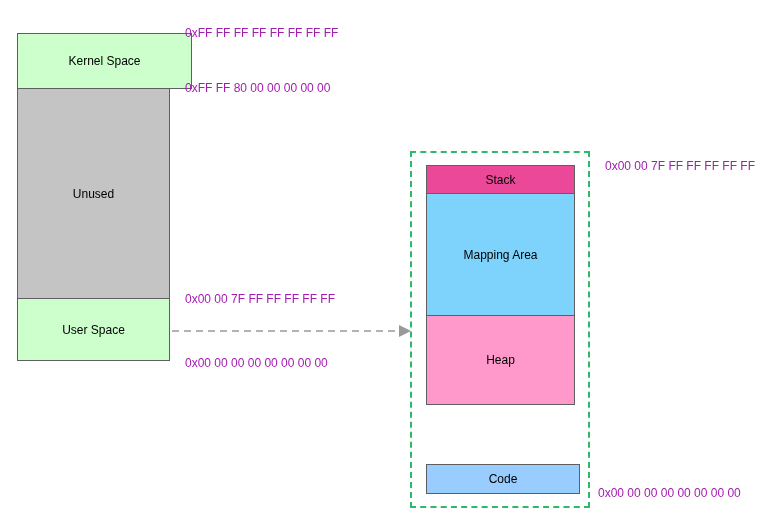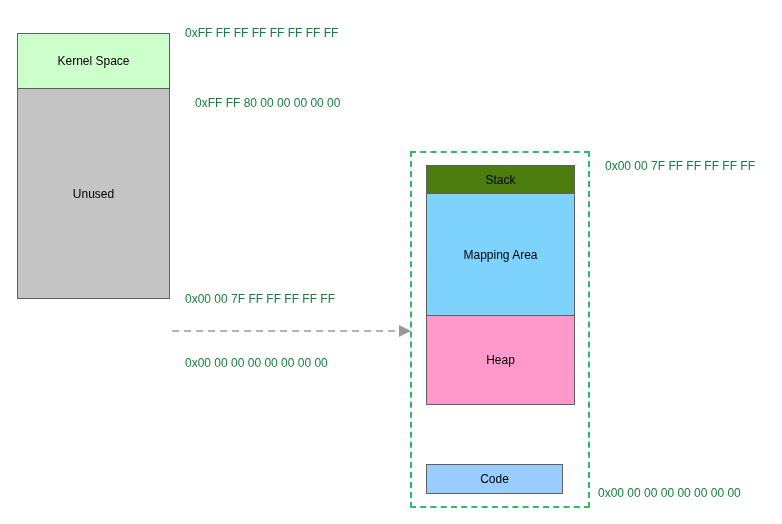--- a/index.html
+++ b/index.html
@@ -5,68 +5,71 @@
   html,body{margin:0;padding:0;background:#ffffff;}
   .canvas{
     position:relative;width:782px;height:524px;background:#ffffff;
     font-family:"Liberation Sans",sans-serif;font-size:12px;color:#000;
     overflow:hidden;
   }
   .seg{
     position:absolute;display:flex;align-items:center;justify-content:center;
     border:1px solid #5f5f5f;box-sizing:border-box;text-align:center;
   }
-  .addr{position:absolute;white-space:nowrap;font-size:12px;color:#15803d;}
+  .addr{position:absolute;white-space:nowrap;font-size:12px;color:#a21caf;}
 
   
-  .seg-kernel{left:17px;top:33px;width:153px;height:56px;}
+  .seg-kernel{left:17px;top:33px;width:175px;height:56px;}
   .seg-unused{left:17px;top:88px;width:153px;height:211px;text-align:right;}
   .seg-user{left:17px;top:298px;width:153px;height:63px;}
 
   
   .dashed-box{
     position:absolute;left:410px;top:151px;width:180px;height:357px;
     border:2px dashed #2eb86b;box-sizing:border-box;
   }
 
   
   .seg-stack{left:426px;top:165px;width:149px;height:29px;}
   .seg-map{left:426px;top:193px;width:149px;height:123px;}
   .seg-heap{left:426px;top:315px;width:149px;height:90px;}
   .seg-bss{left:426px;top:404px;width:149px;height:31px;}
   .seg-data{left:426px;top:434px;width:149px;height:31px;}
-  .seg-code{left:426px;top:464px;width:137px;height:30px;}
+  .seg-code{left:426px;top:464px;width:154px;height:30px;}
 
   .arrow-svg{position:absolute;left:170px;top:316px;width:246px;height:30px;}
 </style>
 </head>
 <body>
 
 <div class="canvas">
 
   <div class="seg seg-kernel" style="background-color: rgb(204, 255, 204);">
     <span>Kernel Space</span>
   </div>
   <div class="seg seg-unused" style="background-color: rgb(196, 196, 196);">
     <span>Unused</span>
   </div>
+  <div class="seg seg-user" style="background-color: rgb(204, 255, 204);">
+    <span>User Space</span>
+  </div>
 
   <div class="addr" style="left:185px;top:26px;">0xFF FF FF FF FF FF FF FF</div>
-  <div class="addr" style="left:185px;top:96px;margin-left:10px;">0xFF FF 80 00 00 00 00 00</div>
+  <div class="addr" style="left:185px;top:81px;">0xFF FF 80 00 00 00 00 00</div>
   <div class="addr" style="left:185px;top:292px;">0x00 00 7F FF FF FF FF FF</div>
   <div class="addr" style="left:185px;top:356px;">0x00 00 00 00 00 00 00 00</div>
 
   <svg class="arrow-svg" viewBox="0 0 246 30" xmlns="http://www.w3.org/2000/svg">
     <line x1="2" y1="15" x2="230" y2="15" stroke-width="1.6" stroke-dasharray="7,5" fill="none" style="stroke: rgb(153, 153, 153);"></line>
     <polygon points="229,9 241,15 229,21" style="fill: rgb(153, 153, 153);"></polygon>
   </svg>
 
   <div class="dashed-box" style="border-color: rgb(46, 184, 107);"></div>
 
-  <div class="seg seg-stack" style="background-color: #4d7c0f; text-align: center;">
+  <div class="seg seg-stack" style="background-color: #ec4899; text-align: center;">
     <span>Stack</span>
   </div>
   <div class="seg seg-map" style="background-color: #7dd3fc;">
     <span>Mapping Area</span>
   </div>
   <div class="seg seg-heap" style="background-color: rgb(255, 153, 204); align-items: center;">
     <span>Heap</span>
   </div>
   <div class="seg seg-code" style="background-color: rgb(153, 204, 255);">
     <span>Code</span>

